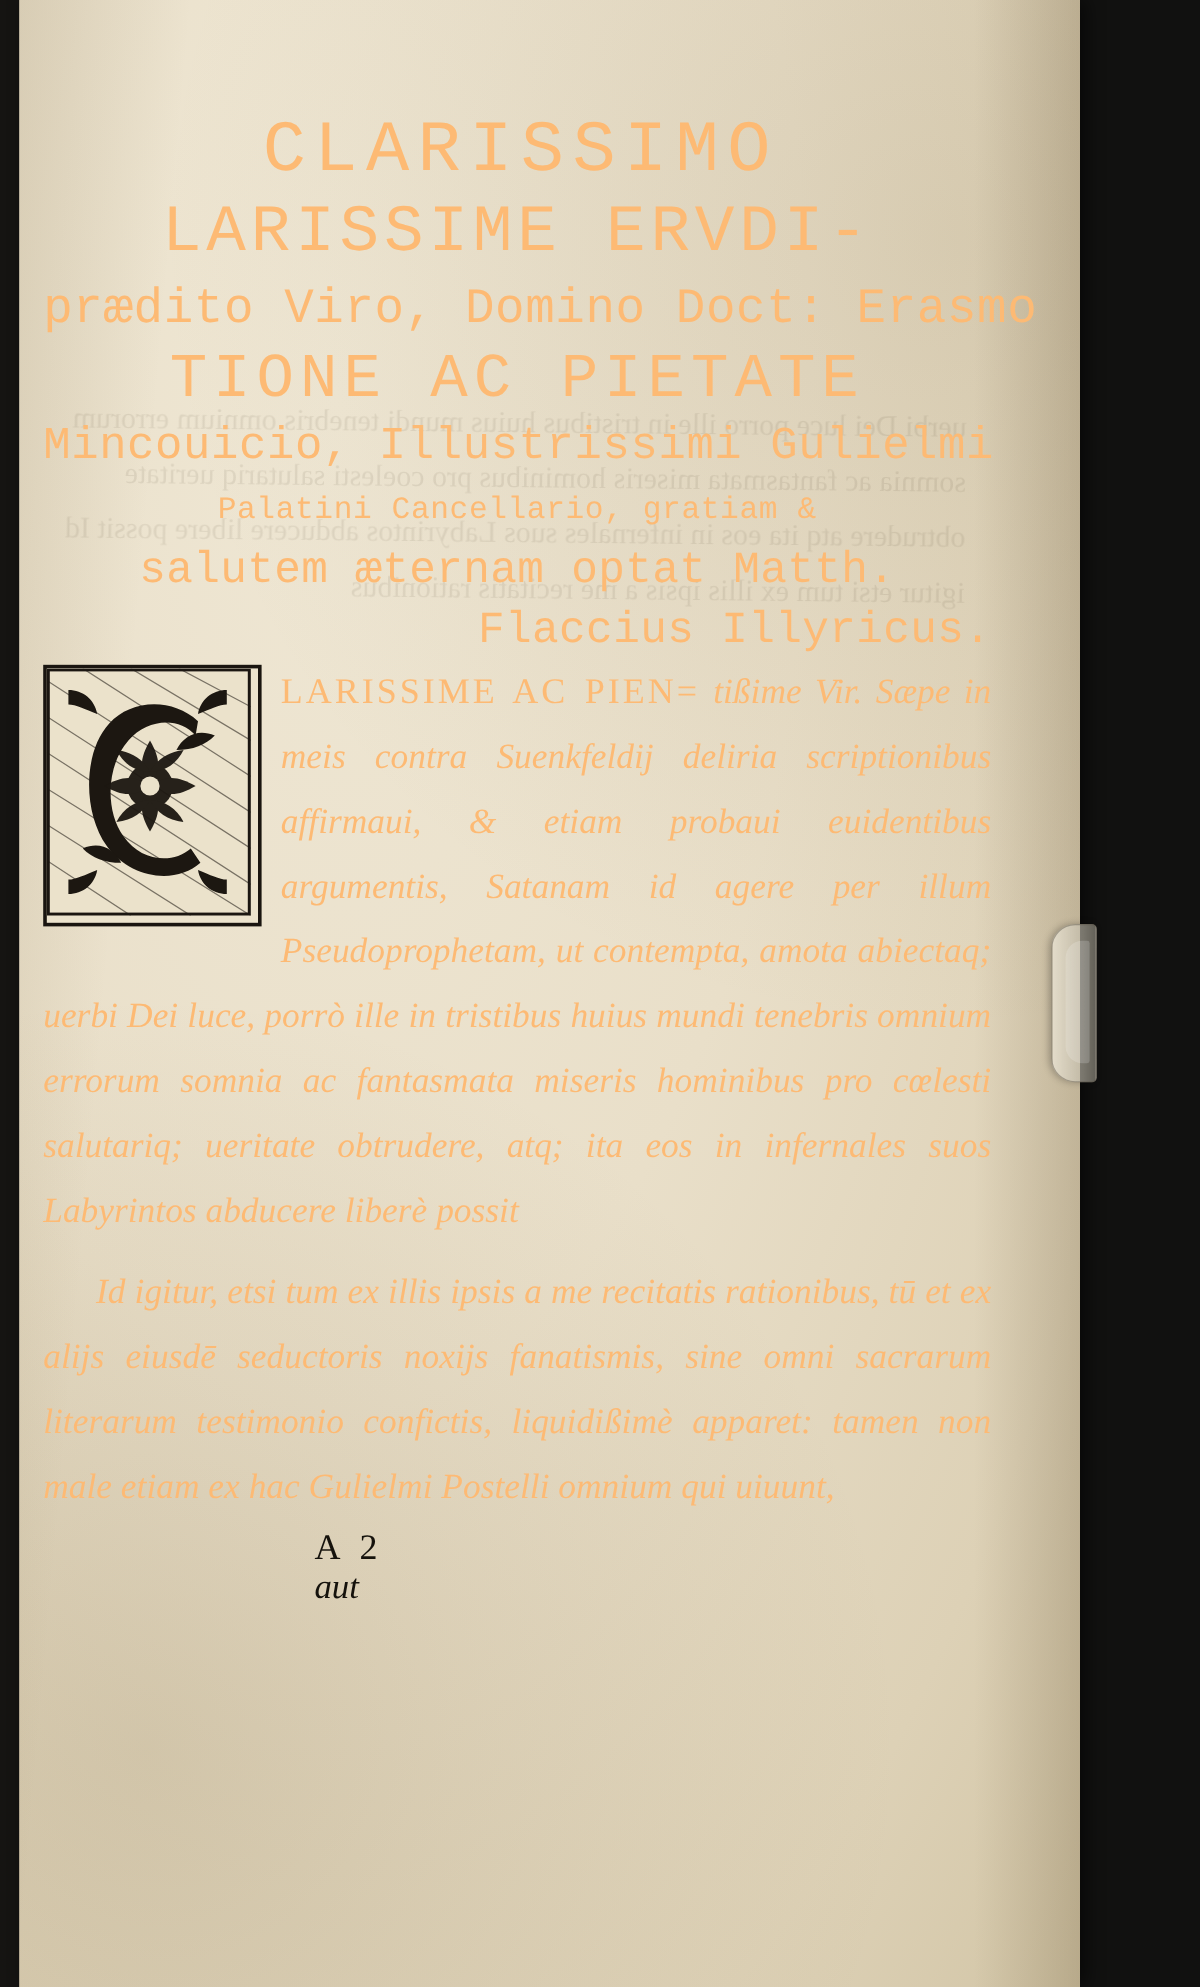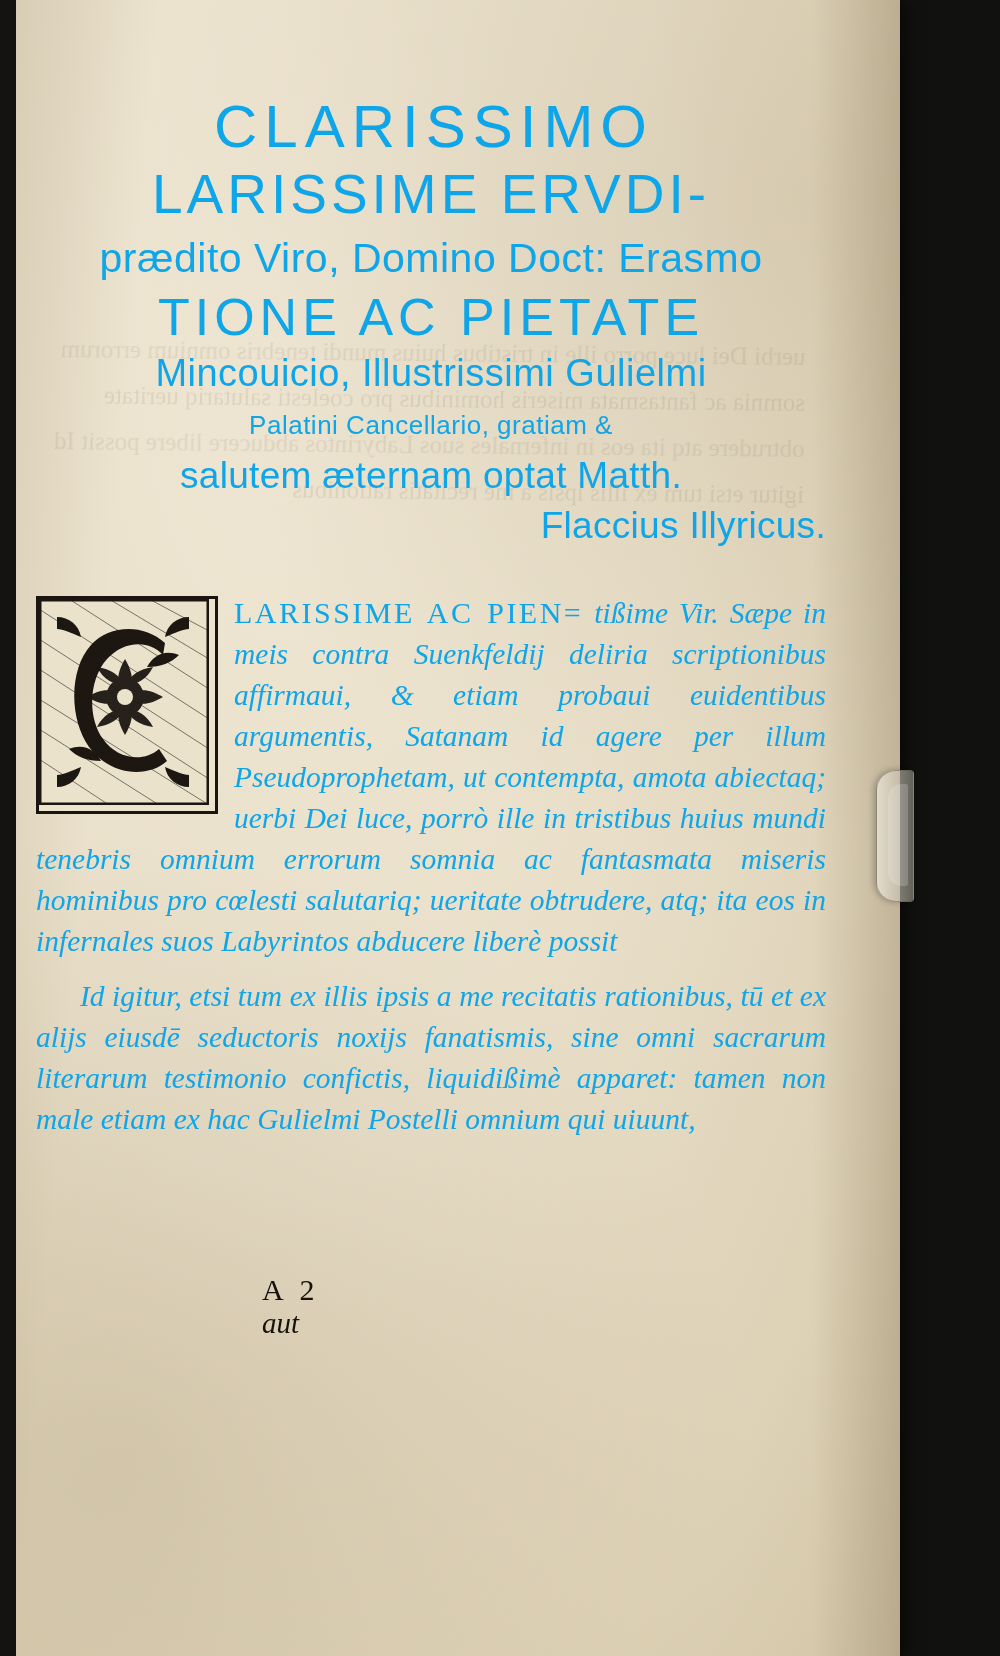--- a/index.html
+++ b/index.html
@@ -96,22 +96,22 @@
     height: 100%;
     color: #15120c;
   }
 
   
   .title-block {
     margin-top: 96px;
     text-align: center;
   }
   .tline {
-    font-family: Liberation Sans, sans-serif;
-    color: #0ea5e9;
+    font-family: Liberation Mono, monospace;
+    color: #fdba74;
     white-space: nowrap;
   }
   .tline1 {
     font-size: 60px;
     letter-spacing: 7px;
     line-height: 62px;
     margin-left: 6px;
   }
   .tline2 {
     font-size: 55px;
@@ -152,26 +152,25 @@
   .tline8 {
     font-size: 37px;
     letter-spacing: 0.3px;
     line-height: 48px;
     margin-top: 2px;
     text-align: right;
   }
 
   
   .body-block {
-    margin-top: 42px;
     font-style: italic;
     font-size: 29.5px;
-    line-height: 41px;
+    line-height: 54px;
     text-align: justify;
-    color: #0ea5e9;
+    color: #fdba74;
   }
   .dropcap {
     float: left;
     width: 176px;
     height: 212px;
     margin: 4px 16px 2px 0;
     position: relative;
     background: #ece3cd;
     border: 3px solid #1a1510;
     overflow: hidden;

